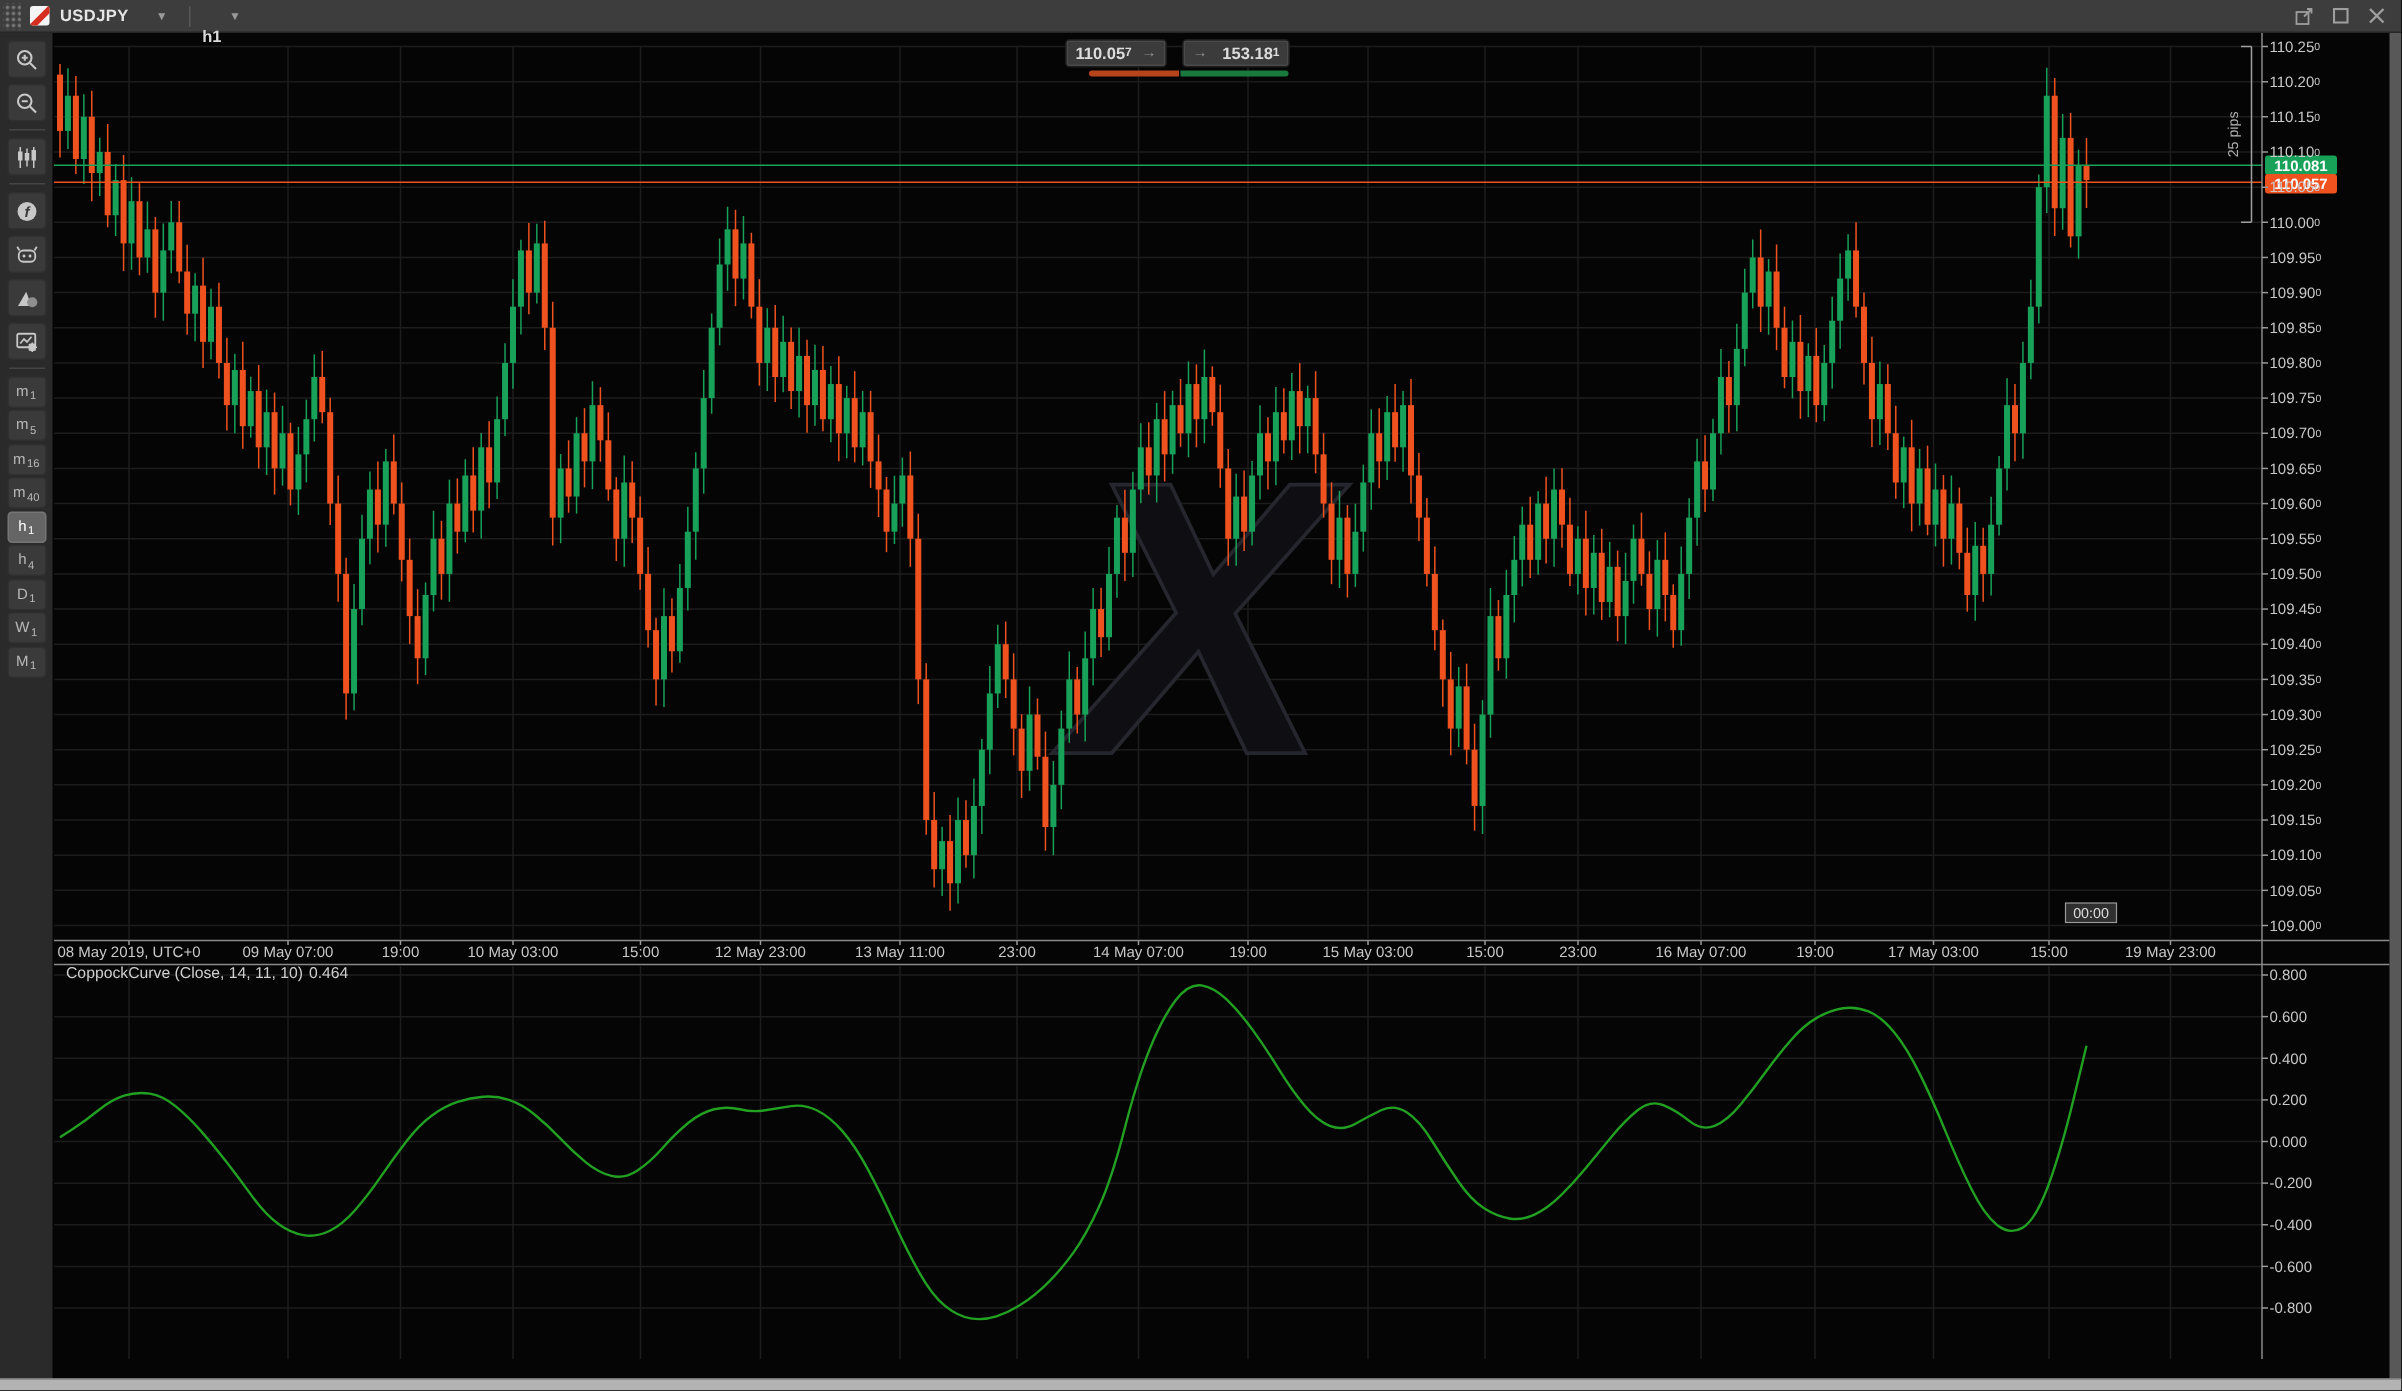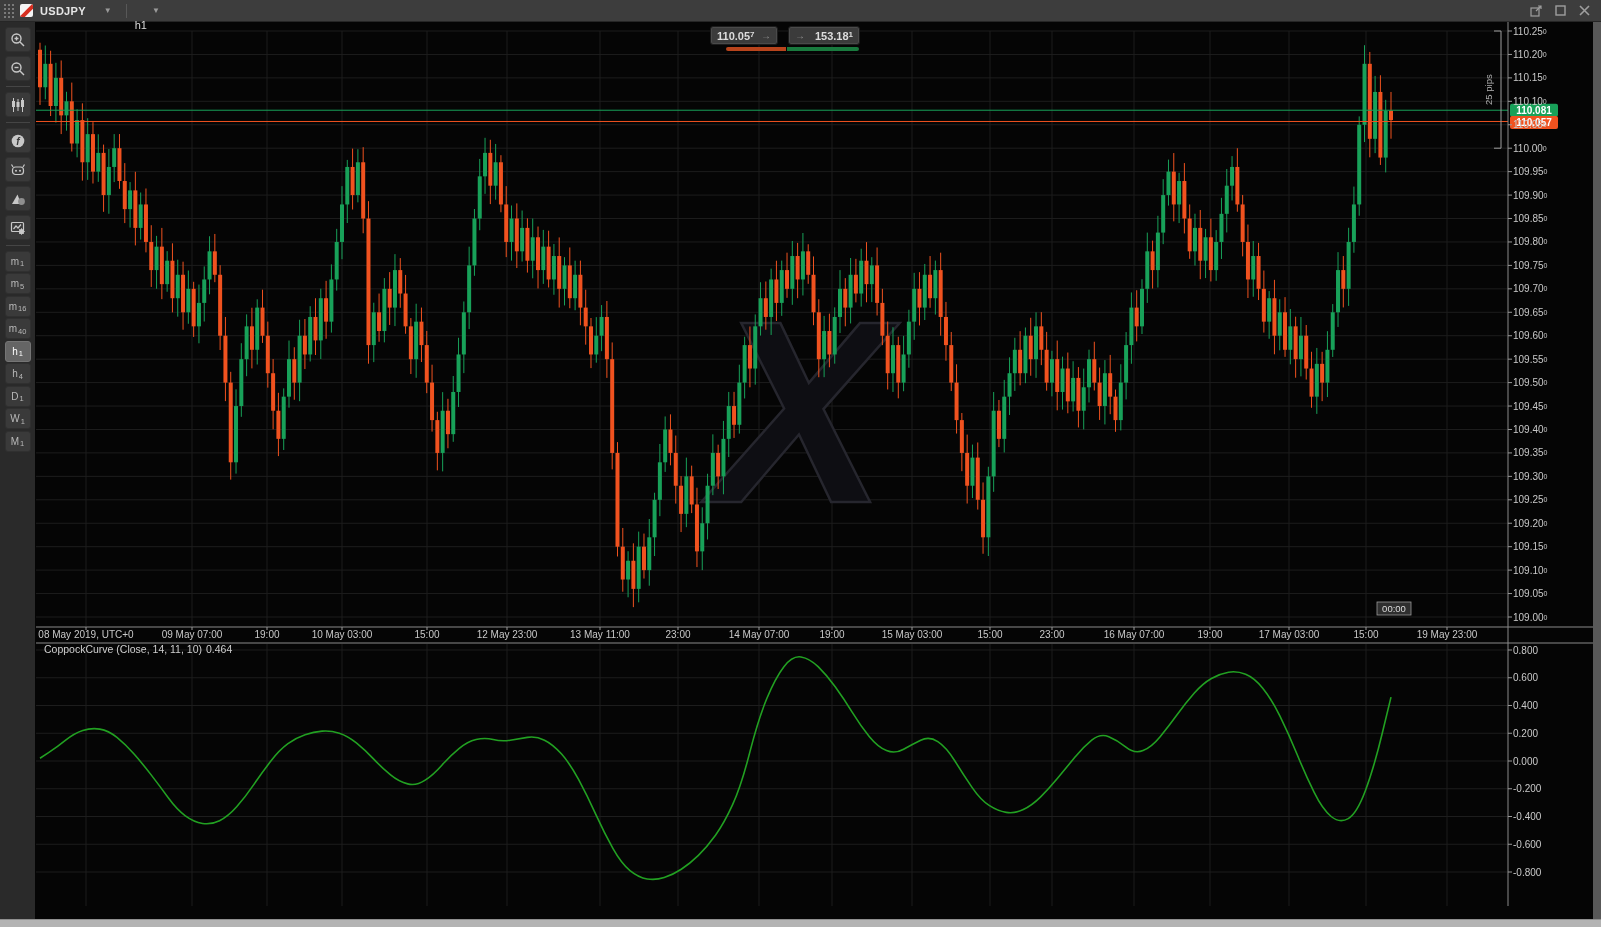--- a/index.html
+++ b/index.html
@@ -8,21 +8,21 @@
   
   .titlebar{position:absolute;left:0;top:0;width:1601px;height:22px;background:#3d3d3d;
             border-bottom:1px solid #262626;display:flex;align-items:center;z-index:30;box-sizing:border-box;}
   .grip{width:12px;height:18px;margin-left:2px;
         background:radial-gradient(circle,#7a7a7a 1px,transparent 1.2px);background-size:4px 4px;background-position:1px 1px;}
   .logo{width:13px;height:13px;background:#f5f5f5;border-radius:2px;margin:0 7px 0 6px;position:relative;overflow:hidden;}
   .logo::after{content:"";position:absolute;left:-3px;top:5px;width:22px;height:4px;background:#d62e20;transform:rotate(-45deg);}
   .symbol{color:#e6e6e6;font-size:11px;font-weight:bold;letter-spacing:.3px;}
   .caret{color:#9a9a9a;font-size:8px;margin:0 6px 0 18px;}
   .tb-sep{width:1px;height:14px;background:#585858;margin:0 8px;}
-  .tf-label{color:#dadada;font-size:11px;font-weight:normal;margin-top:29px;}
+  .tf-label{color:#dadada;font-size:11px;font-weight:bold;margin-top:29px;}
   .win-controls{margin-left:auto;display:flex;align-items:center;gap:10px;margin-right:10px;}
   .win-btn{width:14px;height:14px;display:flex;align-items:center;justify-content:center;cursor:pointer;}
   
   .toolbar{position:absolute;left:0;top:22px;width:35px;bottom:8px;background:#2a2a2a;z-index:20;
            display:flex;flex-direction:column;align-items:center;padding-top:3px;box-sizing:border-box;}
   .toolbtn{width:26px;height:25px;background:#3a3a3a;border:1px solid #303030;border-radius:3px;margin:2px 0;
            display:flex;align-items:center;justify-content:center;box-sizing:border-box;cursor:pointer;}
   .tool-sep{width:24px;height:1px;background:#454545;margin:3px 0;}
   .tfbtn{width:26px;height:21px;background:#3a3a3a;border:1px solid #303030;border-radius:3px;margin:1.5px 0;
          color:#b9b9b9;font-size:10px;display:flex;align-items:center;justify-content:center;cursor:pointer;box-sizing:border-box;}

